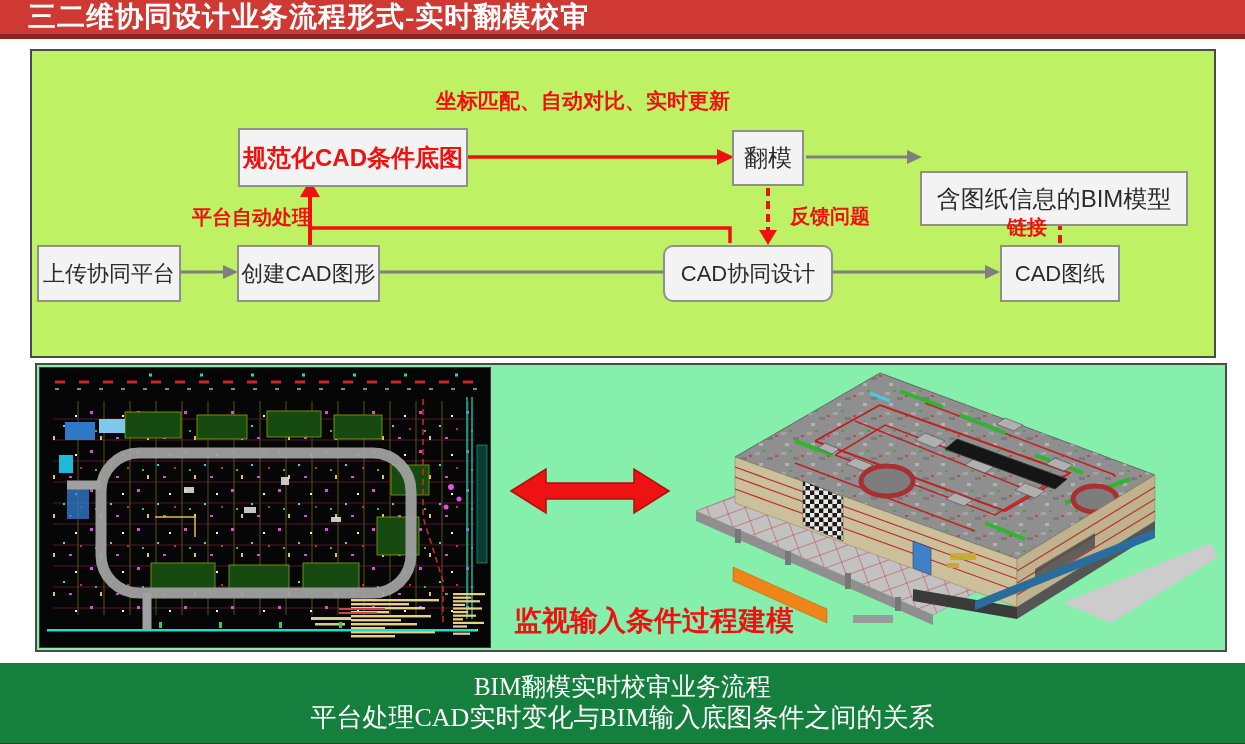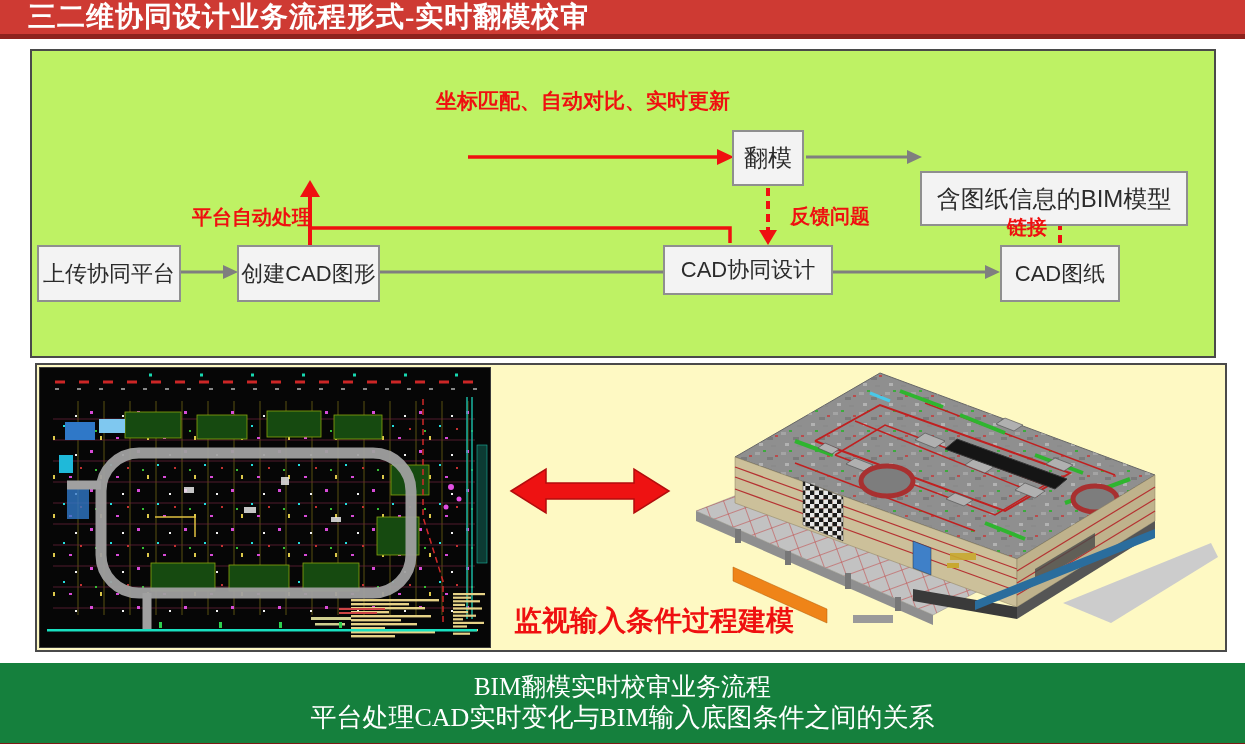--- a/index.html
+++ b/index.html
@@ -14,21 +14,21 @@
   .flow-panel{position:absolute;left:30px;top:49px;width:1186px;height:309px;background:#bef264;
               border:2px solid #4a4a4a;box-sizing:border-box;}
   .flow-edges{position:absolute;left:-2px;top:-2px;}
   .node{position:absolute;background:#f3f3f3;border:2px solid #8f8f8f;box-sizing:border-box;
         display:flex;align-items:center;justify-content:center;color:#2b2b2b;
         font-size:24px;white-space:nowrap;}
   .node.small{font-size:22px;}
   .node.red-node{color:#ef1010;font-weight:bold;}
   .flabel{position:absolute;color:#ef1010;font-weight:bold;white-space:nowrap;}
   
-  .compare-panel{position:absolute;left:35px;top:363px;width:1192px;height:289px;background:#fef9c3;
+  .compare-panel{position:absolute;left:35px;top:363px;width:1192px;height:289px;background:#86efac;
                  border:2px solid #4a4a4a;box-sizing:border-box;}
   .cad-fig{position:absolute;left:2px;top:2px;width:452px;height:281px;}
   .bim-fig{position:absolute;left:638px;top:4px;width:545px;height:284px;}
   .dbl-arrow{position:absolute;left:471px;top:101px;width:164px;height:50px;}
   .caption{position:absolute;left:477px;top:237px;color:#ef1010;font-weight:bold;
            font-size:28px;white-space:nowrap;}
   
   .footbar{position:absolute;left:0;top:663px;width:1245px;height:84px;background:#15803d;
            border-bottom:4px solid #7c1b17;box-sizing:border-box;text-align:center;color:#ffffff;
            font-family:"Liberation Serif","DejaVu Serif",serif;}
@@ -83,26 +83,27 @@
         <polygon points="663,223 648,216 648,230" fill="#7f7f7f"></polygon>
       </g>
       <g>
         <line x1="803" y1="223" x2="956" y2="223" stroke="#7f7f7f" stroke-width="3"></line>
         <polygon points="970,223 955,216 955,230" fill="#7f7f7f"></polygon>
       </g>
     </svg>
 
     <div class="flabel" style="left:404px;top:36px;font-size:21px;">坐标匹配、自动对比、实时更新</div>
 
+    <div class="node red-node" style="left:206px;top:77px;width:230px;height:59px;">规范化CAD条件底图</div>
     <div class="node" style="left:700px;top:79px;width:72px;height:56px;">翻模</div>
     <div class="node" style="left:888px;top:80px;width:268px;height:55px;margin-top:40px;">含图纸信息的BIM模型</div>
 
     <div class="node small" style="left:205px;top:194px;width:143px;height:57px;">创建CAD图形</div>
     <div class="node small" style="left:5px;top:194px;width:144px;height:57px;">上传协同平台</div>
-    <div class="node small" style="left:631px;top:194px;width:170px;height:50px;">CAD协同设计</div>
+    <div class="node small" style="left:631px;top:194px;width:170px;height:57px;border-radius:10px;">CAD协同设计</div>
     <div class="node small" style="left:968px;top:194px;width:120px;height:57px;">CAD图纸</div>
 
     <div class="flabel" style="left:160px;top:153px;font-size:20px;">平台自动处理</div>
     <div class="flabel" style="left:758px;top:152px;font-size:20px;">反馈问题</div>
     <div class="flabel" style="left:975px;top:163px;font-size:20px;">链接</div>
   </section>
 
   <section class="compare-panel">
 
     <svg class="cad-fig" width="452" height="281" viewBox="0 0 452 281">

